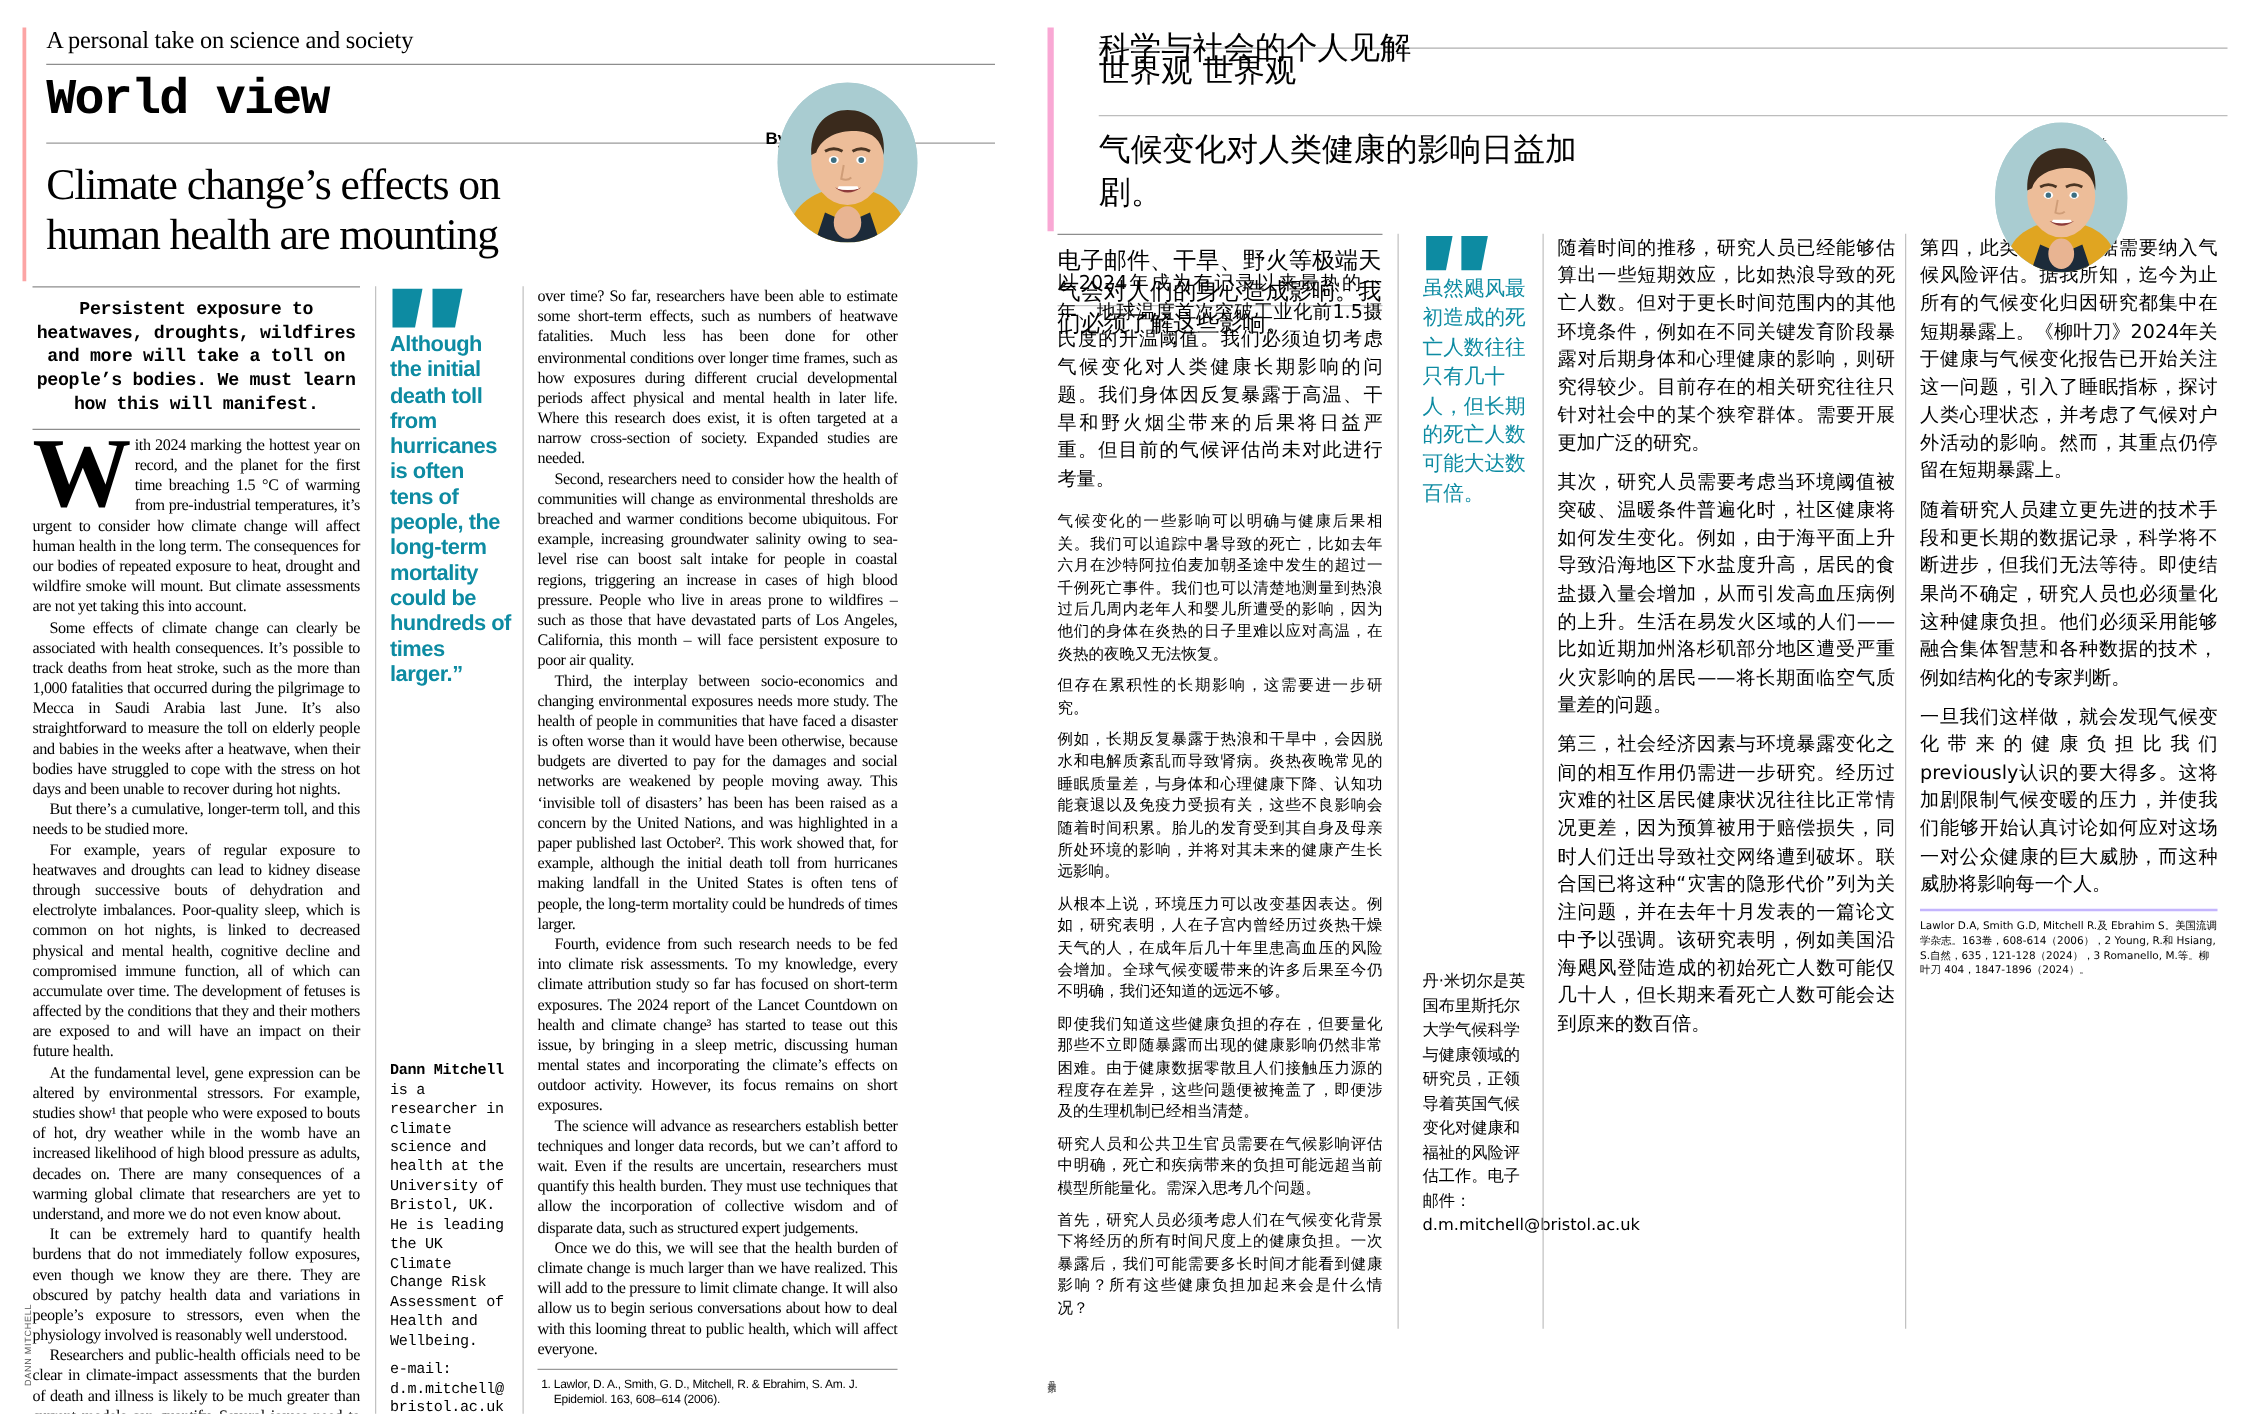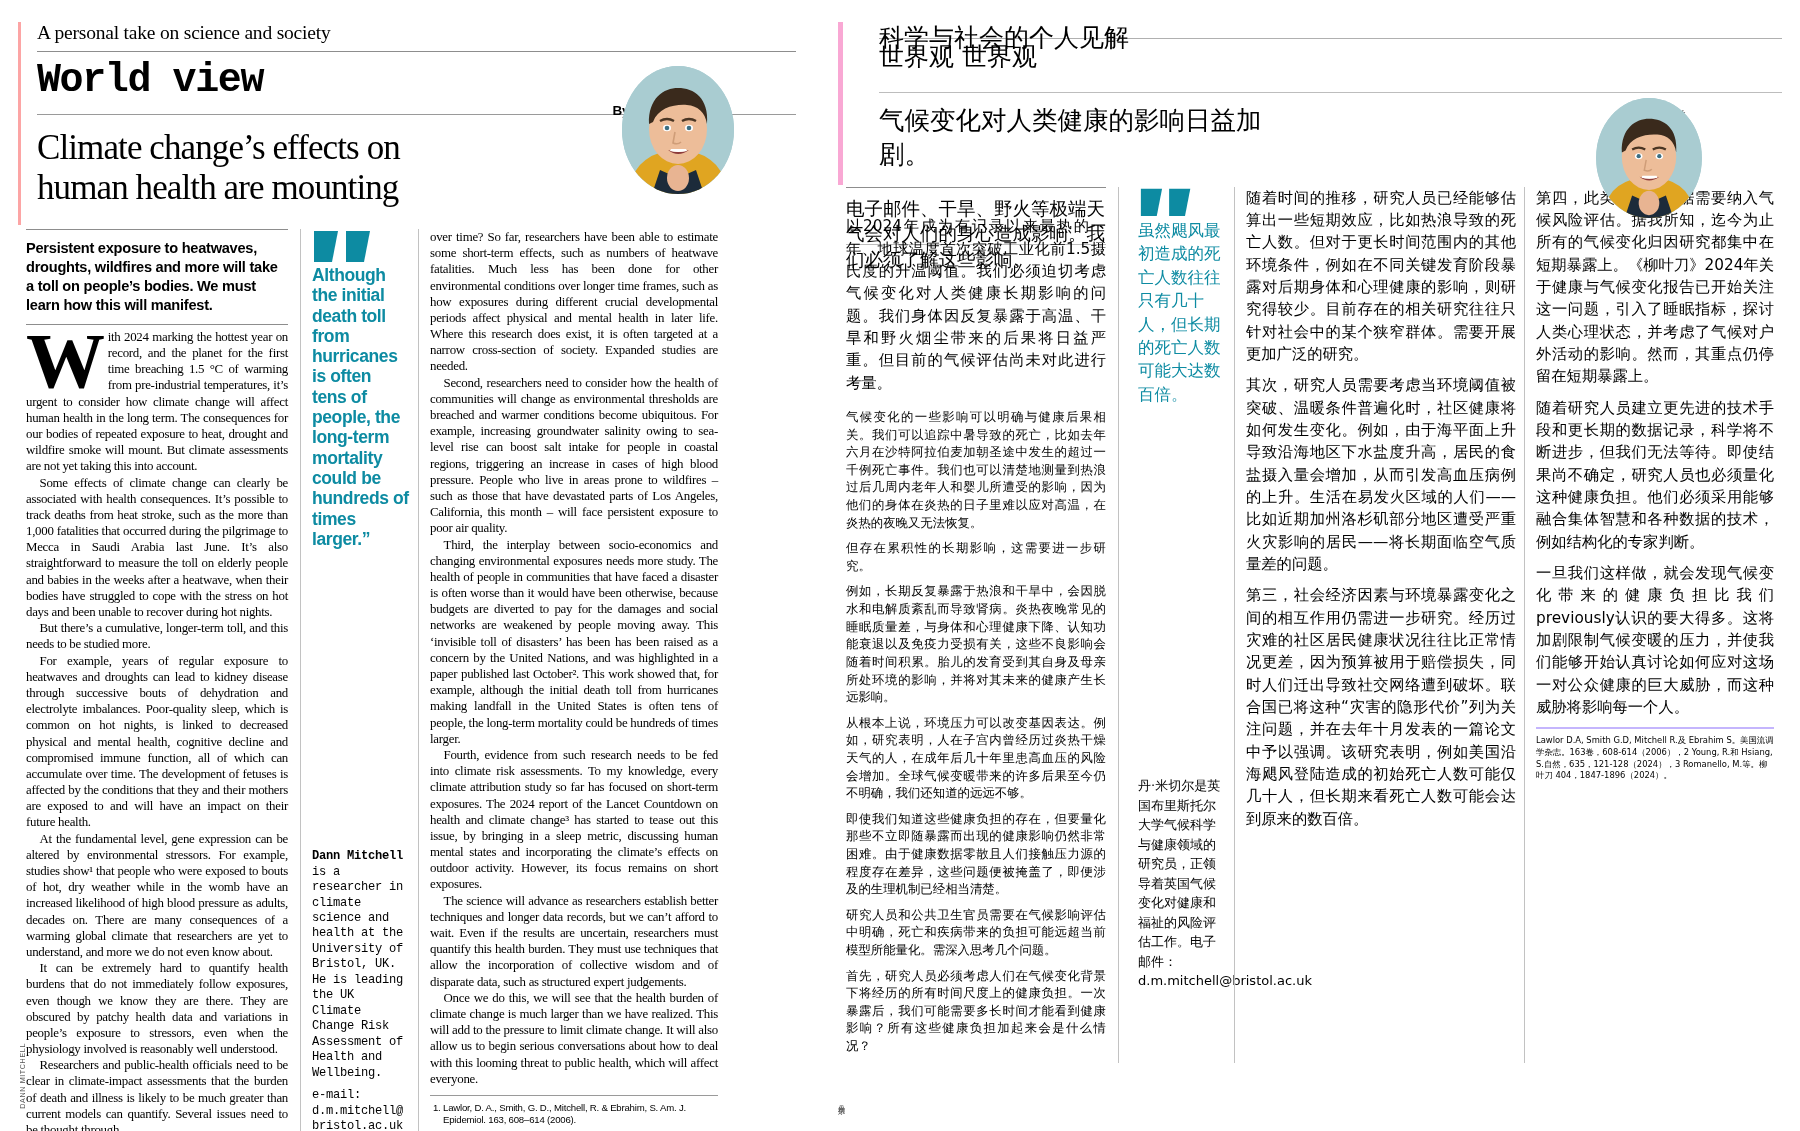--- a/index.html
+++ b/index.html
@@ -56,24 +56,25 @@
   
   .cols{display:flex;margin-top:4px;}
   .col{box-sizing:border-box;}
   .col-sep{border-left:1px solid #c2c2c2;}
 
   .c1{width:282px;padding-right:12px;padding-left:8px;}
   .c2{width:118px;padding-left:11px;padding-right:9px;}
   .c3{width:300px;padding-left:11px;}
 
   .standfirst{
-    font-family:Liberation Sans, sans-serif;
+    font-family:Liberation Mono, monospace;
     font-weight:700;font-size:14.6px;line-height:1.30;
     letter-spacing:-0.25px;
     padding:9px 0 9px 0;
+    text-align:center;
   }
   .standfirst-top{border-top:1px solid #8d8d8d;}
   .standfirst-bot{border-top:1px solid #8d8d8d;}
 
   .body{
     font-family:"Liberation Serif",serif;
     font-size:12.9px;line-height:1.255;
     text-align:justify;
     letter-spacing:-0.28px;
     hyphens:auto;

